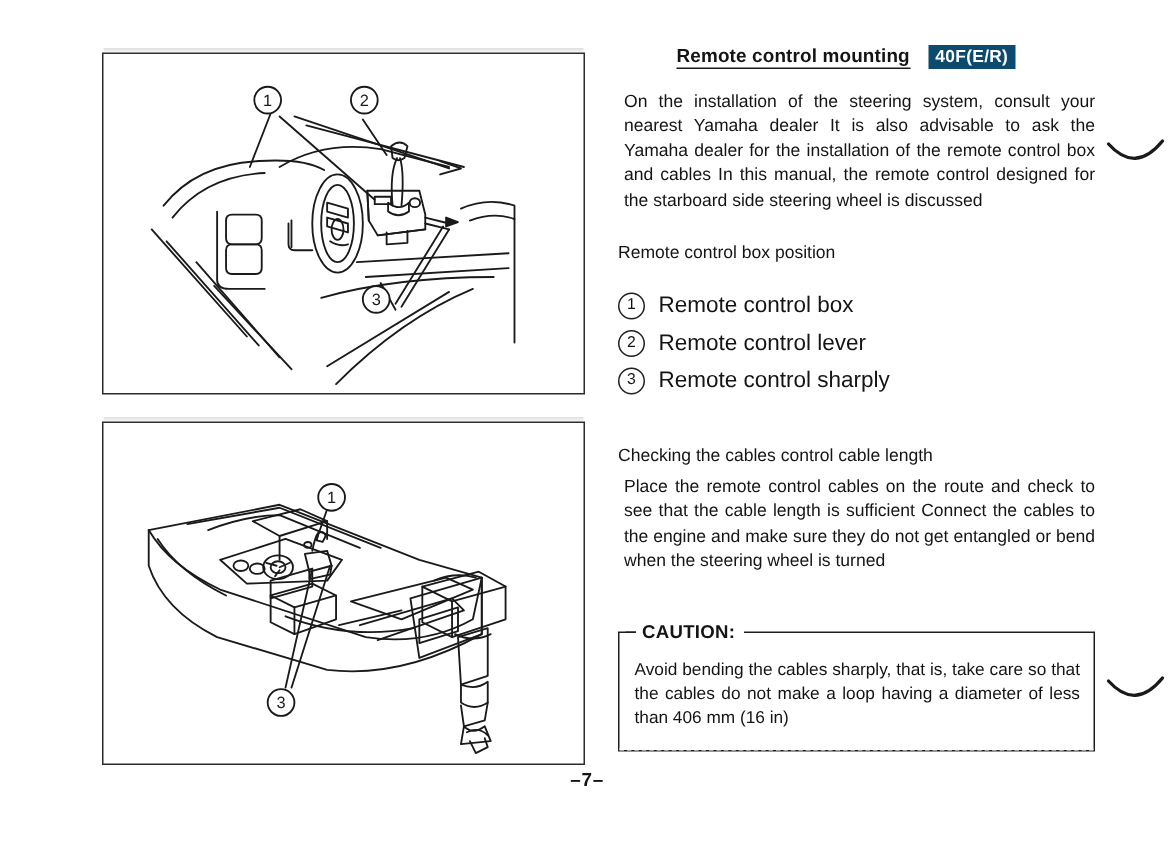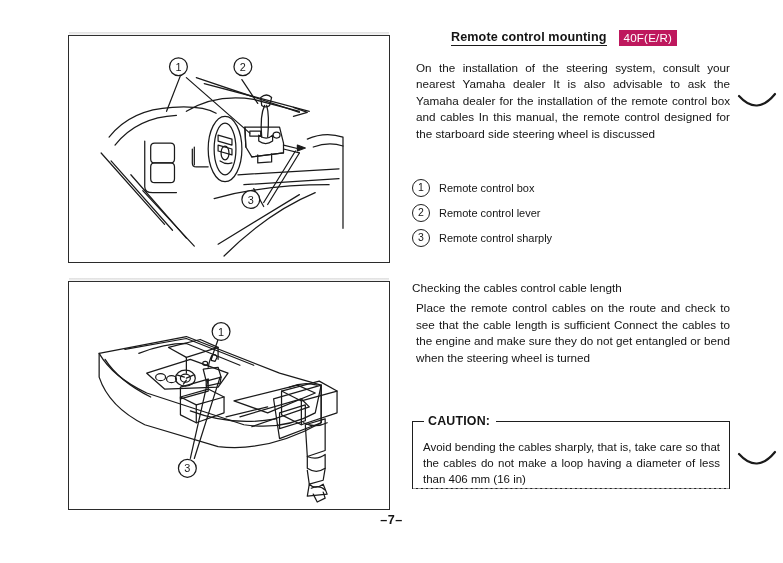--- a/index.html
+++ b/index.html
@@ -54,24 +54,24 @@
   }
   .sec-title {
     font-size: 12.6px;
     font-weight: bold;
     letter-spacing: .1px;
     border-bottom: 1.6px solid #1a1a1a;
     padding-bottom: 1px;
     white-space: nowrap;
   }
   .model-badge {
-    background: #be185d;
+    background: #0c4a6e;
     color: #ffffff;
     font-size: 11.6px;
-    font-weight: normal;
+    font-weight: bold;
     letter-spacing: .2px;
     padding: 1px 5px 2px 5px;
     white-space: nowrap;
   }
 
   p.body {
     font-size: 11.7px;
     line-height: 16.4px;
     margin: 4px;
     text-align: justify;
@@ -98,29 +98,29 @@
   .circ-num {
     width: 16px;
     height: 16px;
     border: 1.2px solid #202020;
     border-radius: 50%;
     font-size: 10.5px;
     line-height: 15px;
     text-align: center;
     flex: 0 0 auto;
   }
-  .legend-label { font-size: 11px; }
+  .legend-label { font-size: 15px; }
 
   
   #caution {
     position: absolute;
     left: 412px;
     top: 421px;
     width: 318px;
-    height: 68px;
+    height: 80px;
     box-sizing: border-box;
     border: 1.3px solid #1e1e1e;
   }
   #caution .cap {
     position: absolute;
     left: 11px;
     top: -8px;
     background: #ffffff;
     padding: 0 6px 0 4px;
     font-size: 12.4px;
@@ -340,20 +340,21 @@
 
     <div class="head-row">
       <div class="sec-title">Remote control mounting</div>
       <div class="model-badge">40F(E/R)</div>
     </div>
 
     <p class="body lead">On the installation of the steering system, consult your nearest Yamaha dealer  It is also advisable to ask the Yamaha dealer for the installation of the remote control box and cables  In this manual, the remote control designed for the starboard side steering wheel is discussed</p>
 
     <div class="gap-sm"></div>
 
+    <p class="sub-head">Remote control box position</p>
 
     <div class="legend">
       <div class="legend-item">
         <div class="circ-num">1</div>
         <div class="legend-label">Remote control box</div>
       </div>
       <div class="legend-item">
         <div class="circ-num">2</div>
         <div class="legend-label">Remote control lever</div>
       </div>

